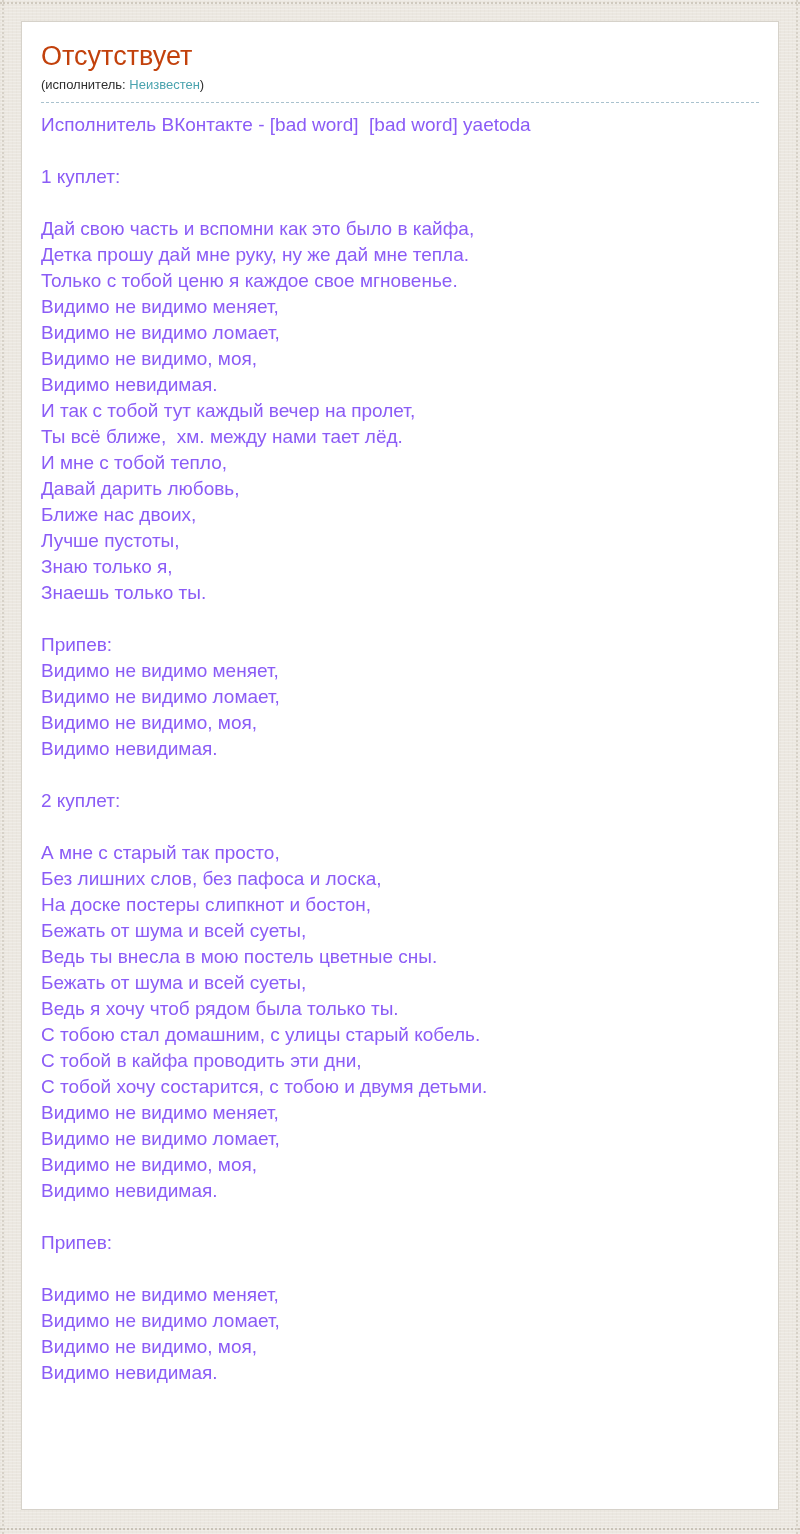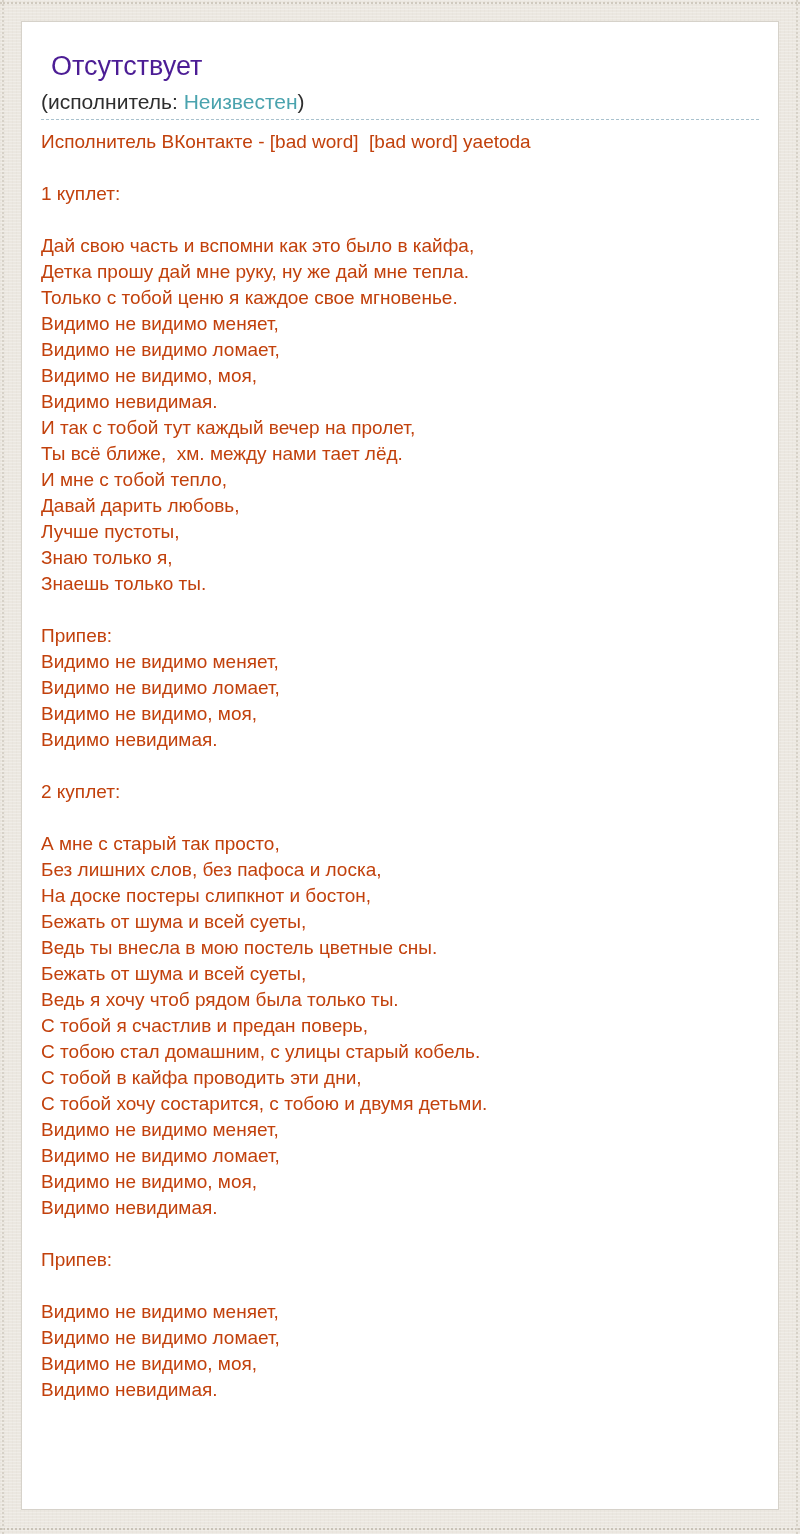--- a/index.html
+++ b/index.html
@@ -33,43 +33,43 @@
     left: 21px;
     top: 21px;
     width: 758px;
     min-height: 1489px;
     box-sizing: border-box;
     background: #ffffff;
     border: 1px solid #d6d2ca;
     padding: 18px 19px 26px 19px;
   }
   .song-title {
-    margin: 10px;
+    margin: 0;
     font-size: 27px;
     line-height: 32px;
     font-weight: 400;
-    color: #4c1d95;
+    color: #c2410c;
   }
   .artist-line {
     margin-top: 3px;
-    font-size: 21px;
+    font-size: 13px;
     line-height: 20px;
     color: #2e2e2e;
     padding-bottom: 7px;
     border-bottom: 1px dashed #a9c2ce;
   }
   .artist-link {
     color: #4aa3ae;
     text-decoration: none;
     cursor: pointer;
   }
   .lyrics {
     margin-top: 9px;
     font-size: 19px;
-    color: #c2410c;
+    color: #8b5cf6;
   }
   .line {
     min-height: 26px;
     line-height: 26px;
     white-space: pre-wrap;
   }
 </style>
 </head>
 <body>
 
@@ -93,40 +93,40 @@
         <div class="line">Детка прошу дай мне руку, ну же дай мне тепла.</div>
         <div class="line">Только с тобой ценю я каждое свое мгновенье.</div>
         <div class="line">Видимо не видимо меняет,</div>
         <div class="line">Видимо не видимо ломает,</div>
         <div class="line">Видимо не видимо, моя,</div>
         <div class="line">Видимо невидимая.</div>
         <div class="line">И так с тобой тут каждый вечер на пролет,</div>
         <div class="line">Ты всё ближе,  хм. между нами тает лёд.</div>
         <div class="line">И мне с тобой тепло,</div>
         <div class="line">Давай дарить любовь,</div>
+        <div class="line">Ближе нас двоих,</div>
         <div class="line">Лучше пустоты,</div>
         <div class="line">Знаю только я,</div>
         <div class="line">Знаешь только ты.</div>
         <div class="line"></div>
         <div class="line">Припев:</div>
         <div class="line">Видимо не видимо меняет,</div>
         <div class="line">Видимо не видимо ломает,</div>
         <div class="line">Видимо не видимо, моя,</div>
         <div class="line">Видимо невидимая.</div>
         <div class="line"></div>
         <div class="line">2 куплет:</div>
         <div class="line"></div>
         <div class="line">А мне с старый так просто,</div>
         <div class="line">Без лишних слов, без пафоса и лоска,</div>
         <div class="line">На доске постеры слипкнот и бостон,</div>
         <div class="line">Бежать от шума и всей суеты,</div>
         <div class="line">Ведь ты внесла в мою постель цветные сны.</div>
         <div class="line">Бежать от шума и всей суеты,</div>
         <div class="line">Ведь я хочу чтоб рядом была только ты.</div>
-        <div class="line">С тобой я счастлив и предан поверь,</div>
         <div class="line">С тобою стал домашним, с улицы старый кобель.</div>
         <div class="line">С тобой в кайфа проводить эти дни,</div>
         <div class="line">С тобой хочу состарится, с тобою и двумя детьми.</div>
         <div class="line">Видимо не видимо меняет,</div>
         <div class="line">Видимо не видимо ломает,</div>
         <div class="line">Видимо не видимо, моя,</div>
         <div class="line">Видимо невидимая.</div>
         <div class="line"></div>
         <div class="line">Припев:</div>
         <div class="line"></div>

